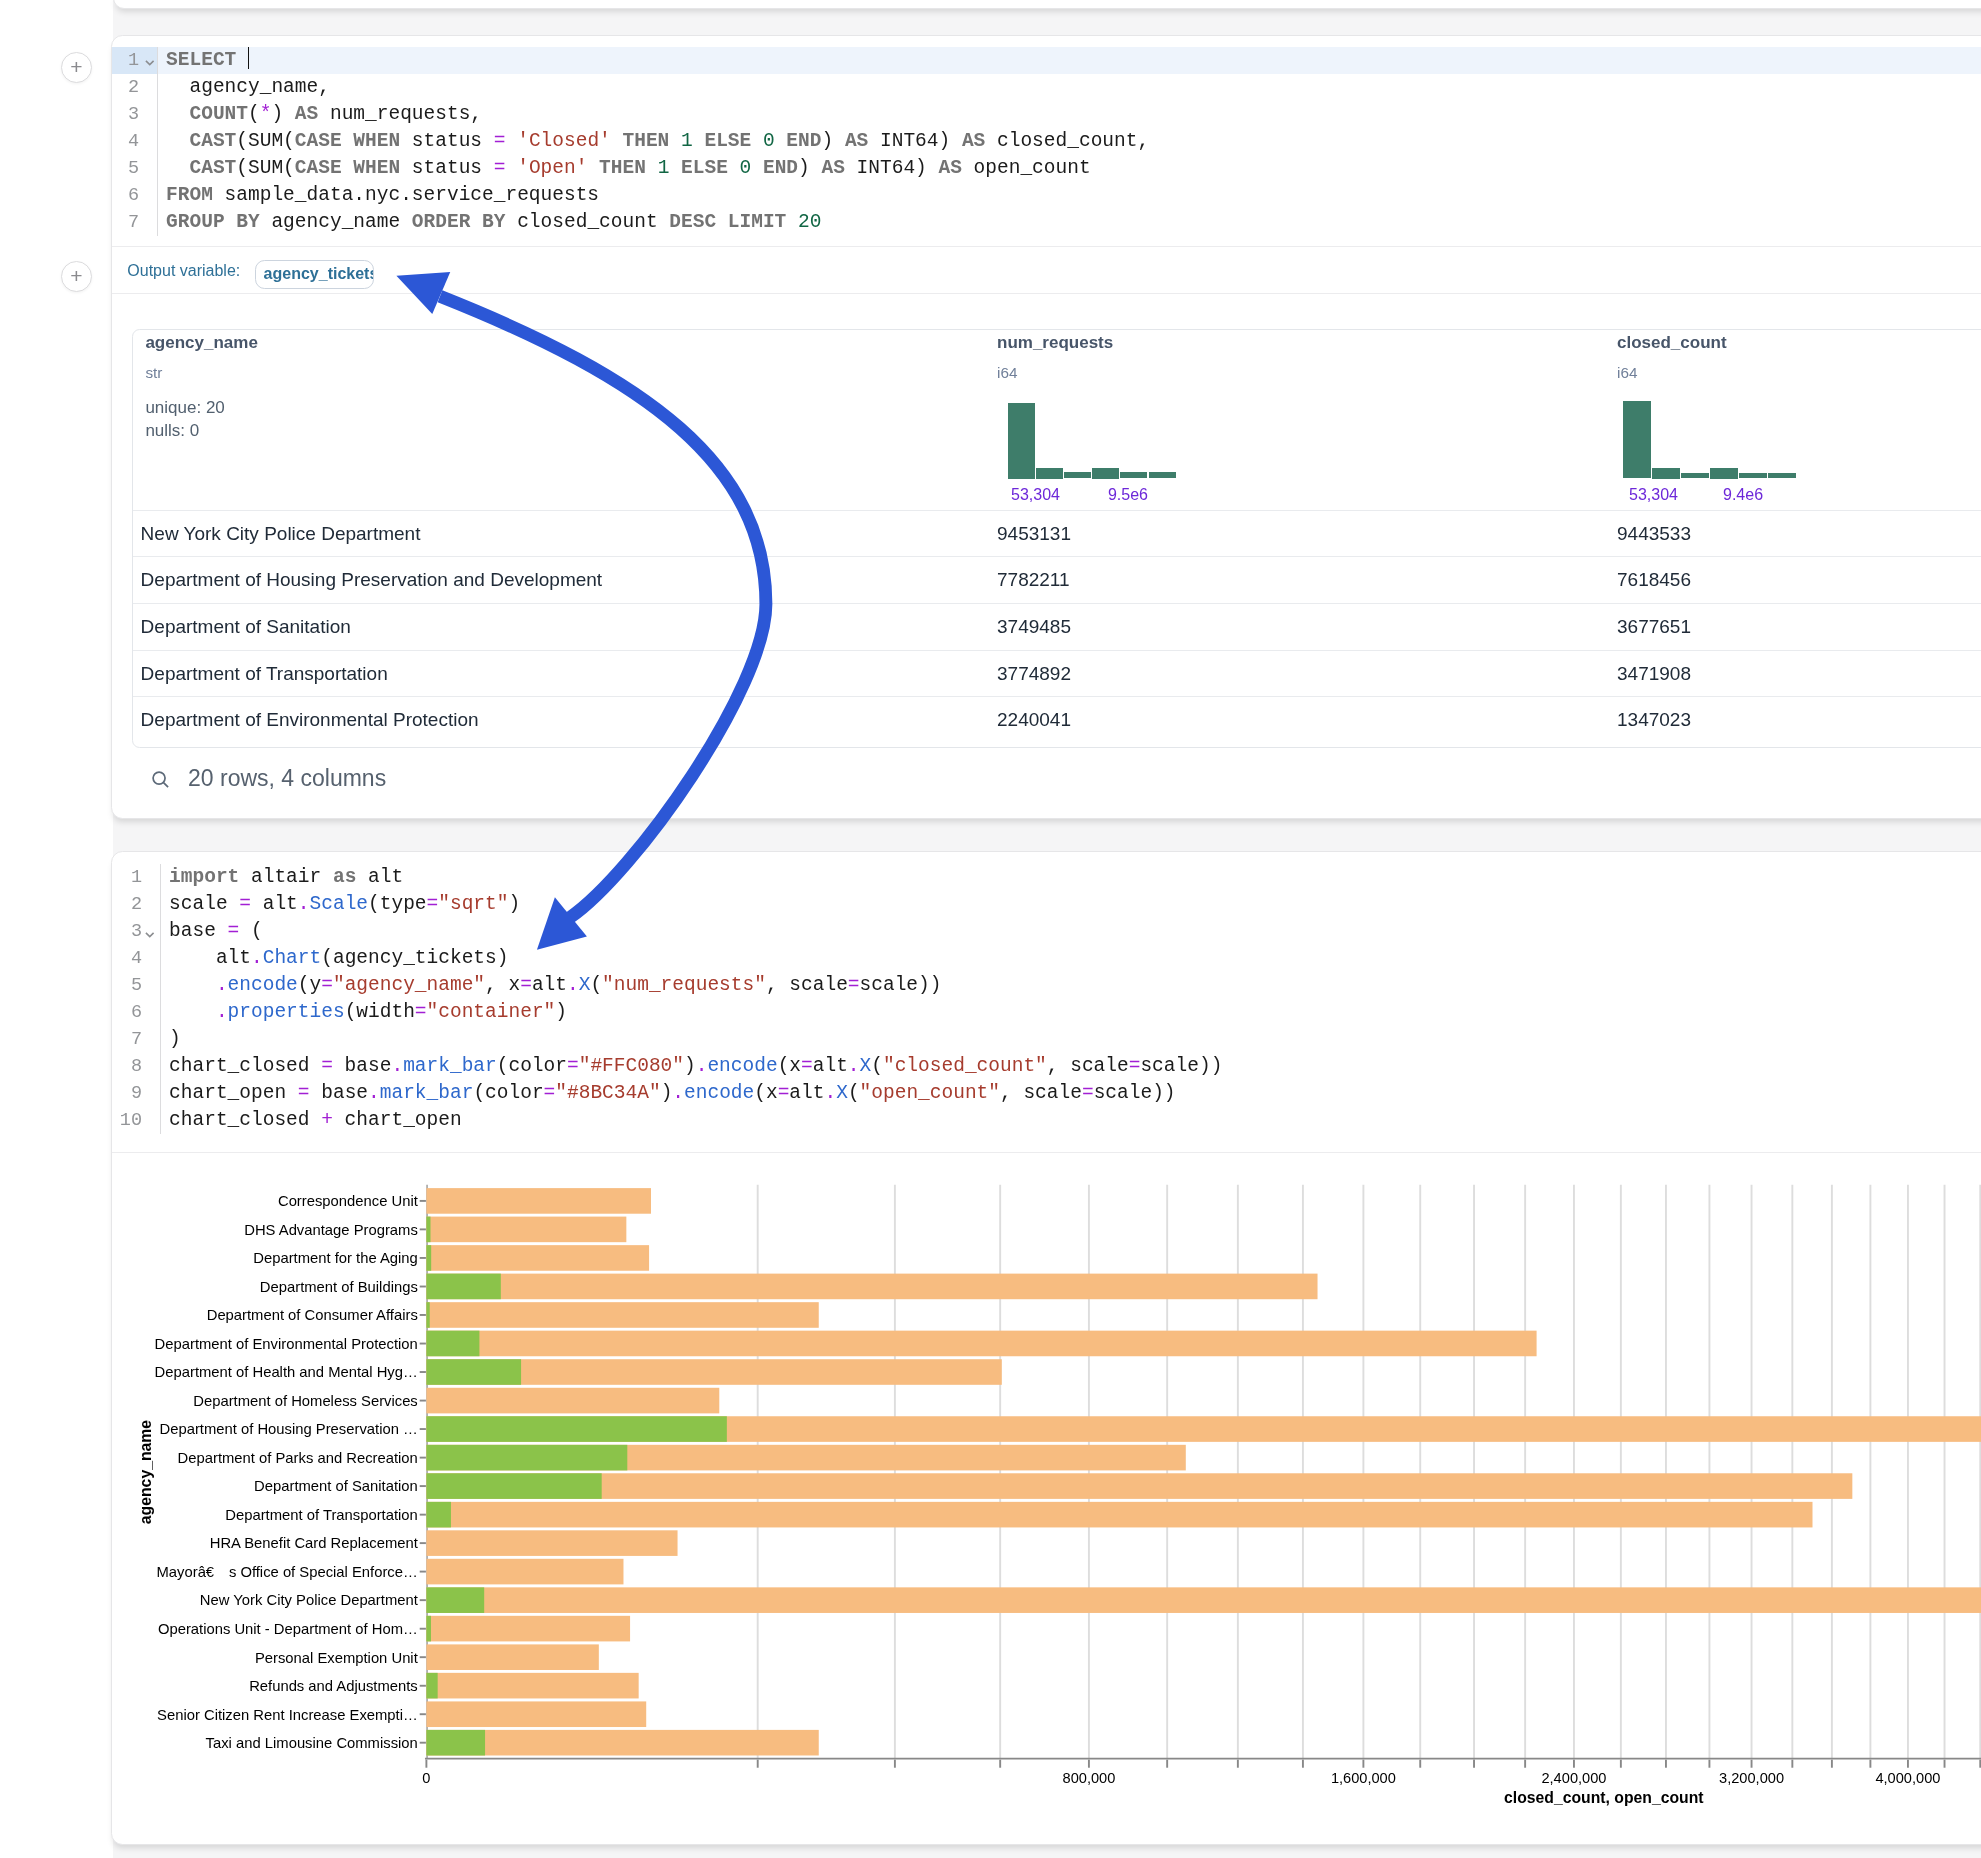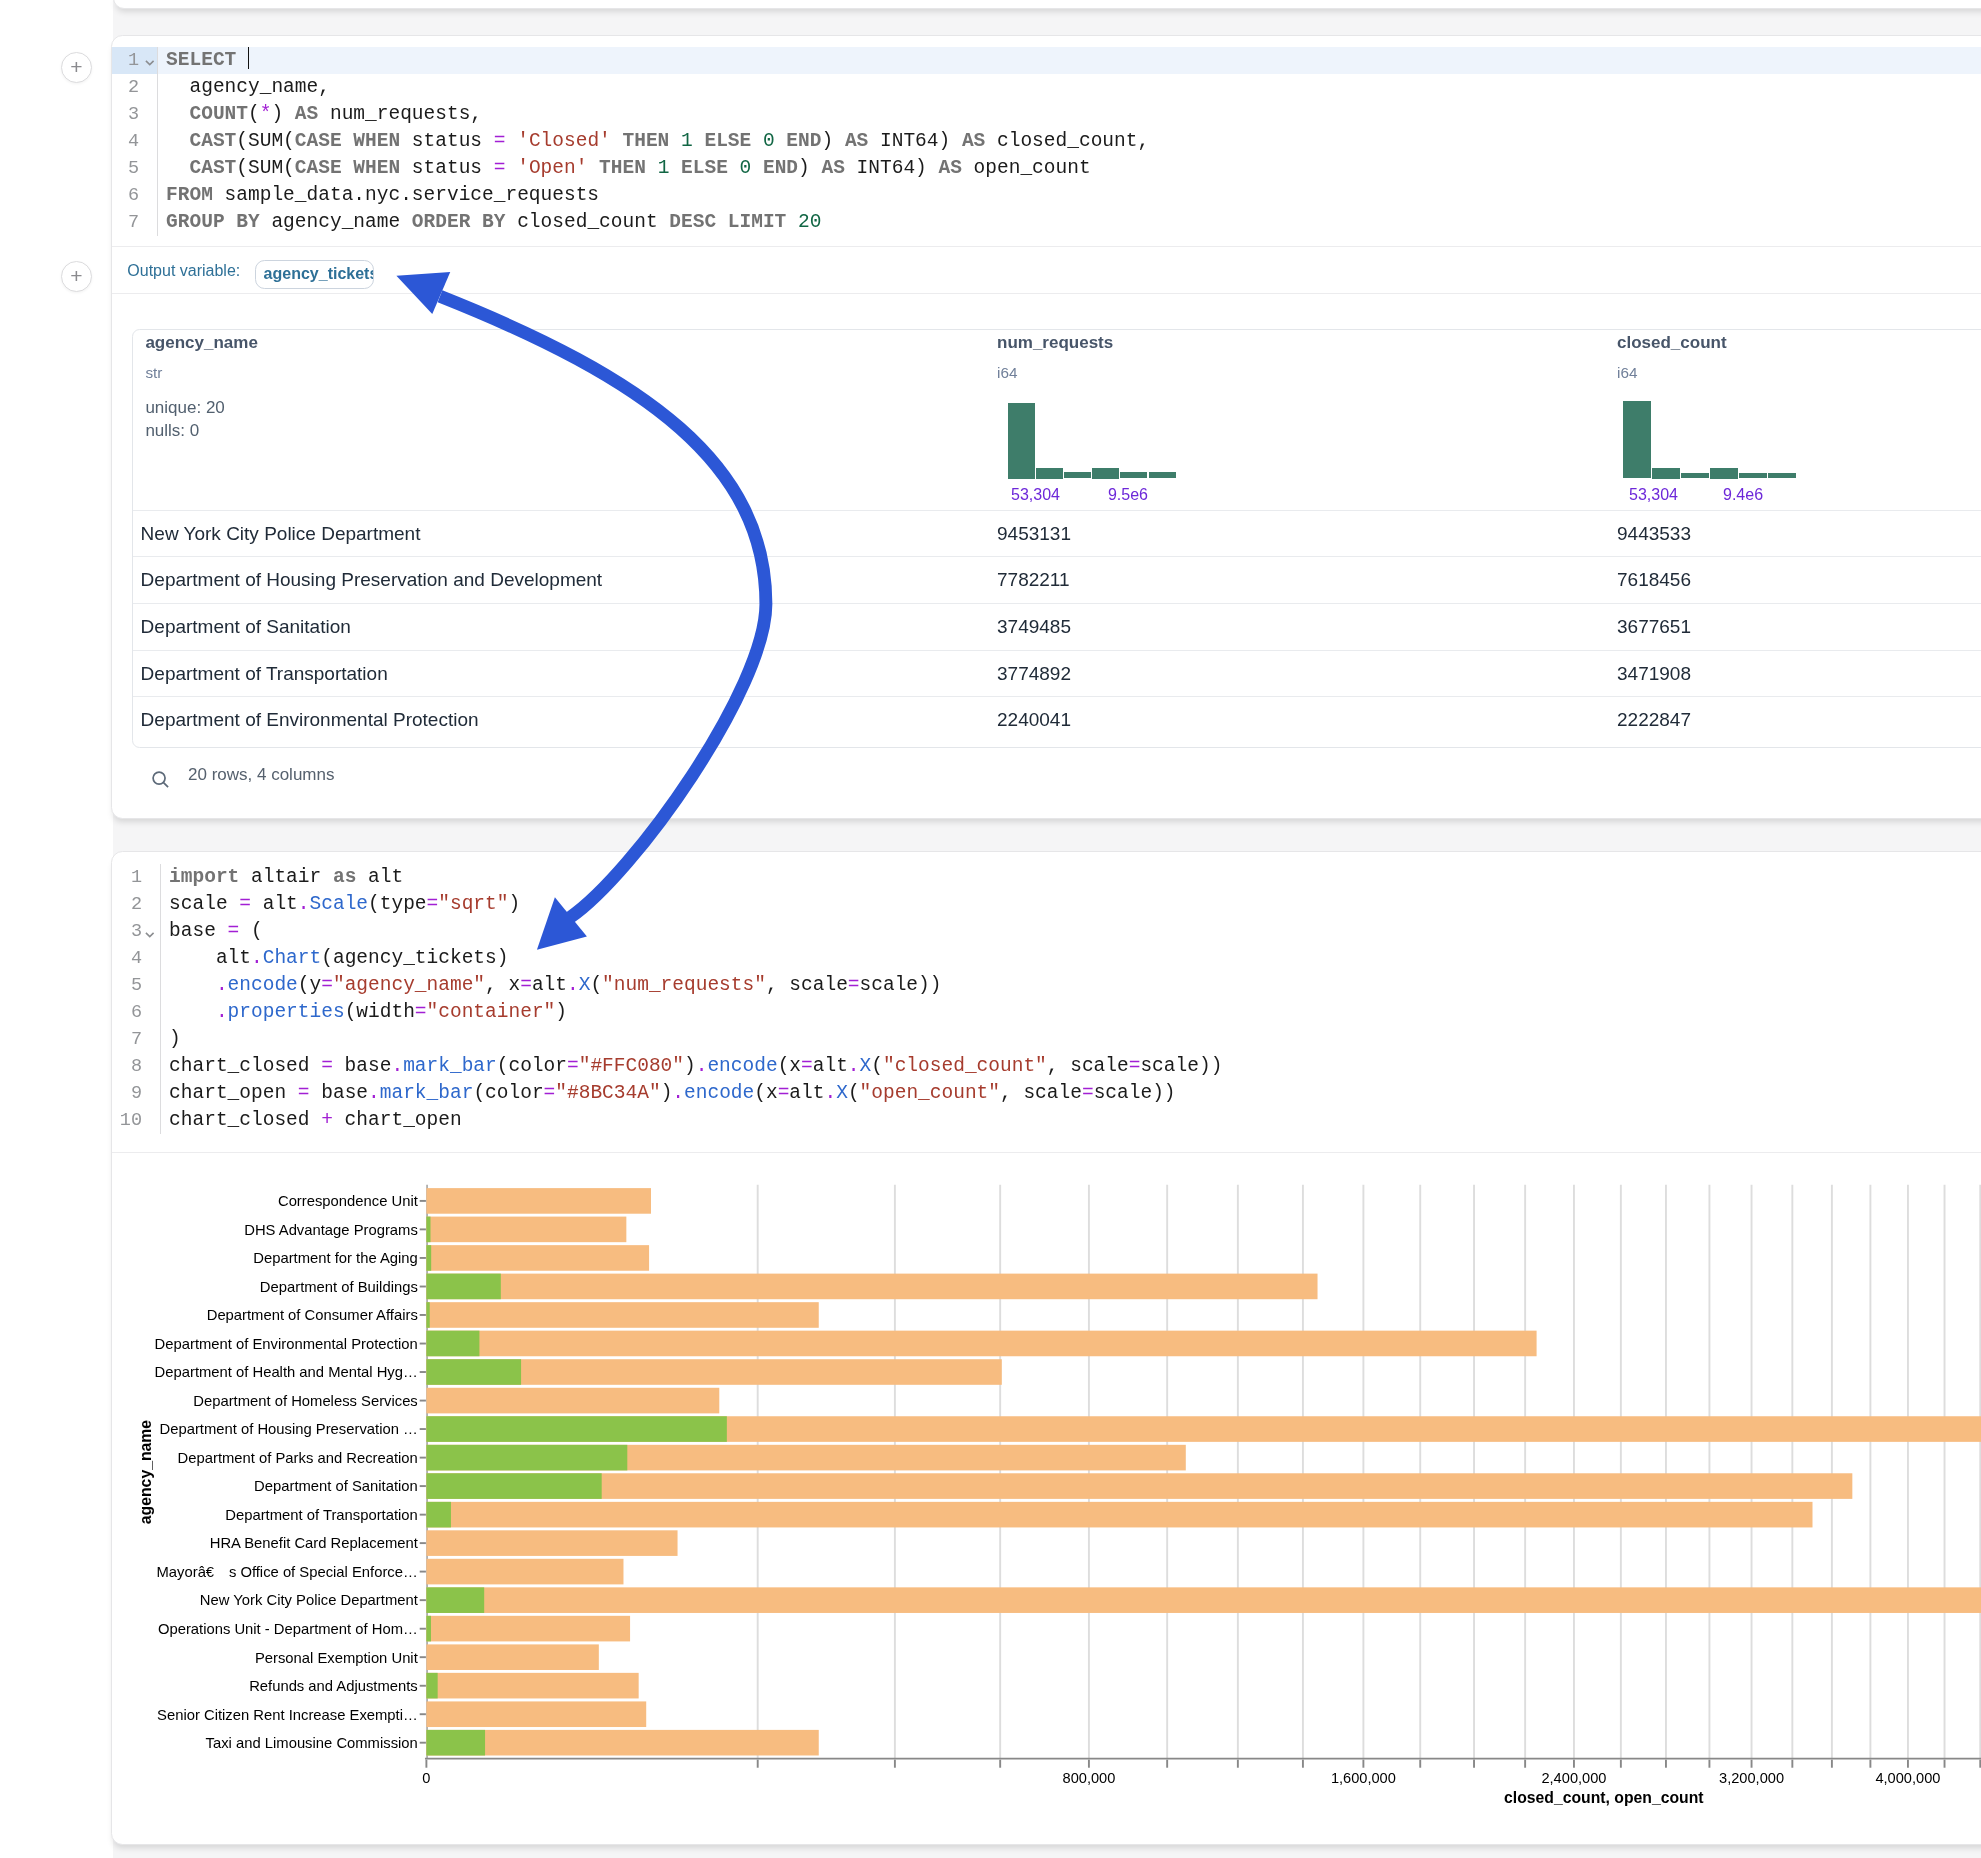--- a/index.html
+++ b/index.html
@@ -28,21 +28,21 @@
 .th{position:absolute;font-size:17px;font-weight:bold;color:#475569}
 .ty{position:absolute;font-size:15.3px;color:#71809a}
 .tm{position:absolute;font-size:17px;color:#52606f}
 .hl{position:absolute;font-size:16px;color:#6d28d9}
 .trow{position:absolute;left:0;right:0;height:47px;line-height:47px;font-size:19px;color:#202b38}
 .tsep{position:absolute;left:0;right:0;height:0;border-top:1px solid #e9ebee}
 .c1{position:absolute;left:7.6px}
 .c2{position:absolute;left:864px}
 .c3{position:absolute;left:1484px}
 .hbar{position:absolute;background:#3e7d6a}
-.tfoot{position:absolute;left:76px;top:729px;font-size:17px;color:#56616e}
+.tfoot{position:absolute;left:76px;top:729px;font-size:23px;color:#56616e}
 </style>
 </head>
 <body>
 <div style="position:absolute;left:113px;top:0;width:2103px;height:1858px;background:#f5f5f6"></div>
 <div class="strip"></div>
 <div class="plus" style="left:61px;top:52px">+</div>
 <div class="plus" style="left:61px;top:261px">+</div>
 
 <div class="cell" id="cell1" style="top:35px;height:784px">
   <div class="codeblk" style="padding-top:10.5px" id="sqlcode">
@@ -106,21 +106,21 @@
 <div class="tsep" style="top:320px"></div>
 <div class="trow" style="top:320px">
         <span class="c1">Department of Transportation</span>
         <span class="c2">3774892</span>
         <span class="c3">3471908</span>
       </div>
 <div class="tsep" style="top:366px"></div>
 <div class="trow" style="top:366px">
         <span class="c1">Department of Environmental Protection</span>
         <span class="c2">2240041</span>
-        <span class="c3">2222847</span>
+        <span class="c3">1347023</span>
       </div>
   </div>
   <svg class="mag" style="position:absolute;left:39px;top:734px" width="19" height="19" viewBox="0 0 20 20" fill="none" stroke="#5d6a79" stroke-width="1.8">
       <circle cx="8.5" cy="8.5" r="6.3"></circle>
       <line x1="13.2" y1="13.2" x2="18" y2="18"></line>
     </svg>
   <div class="tfoot">20 rows, 4 columns</div>
 </div>
 
 <div class="cell" id="cell2" style="top:851px;height:994px">

